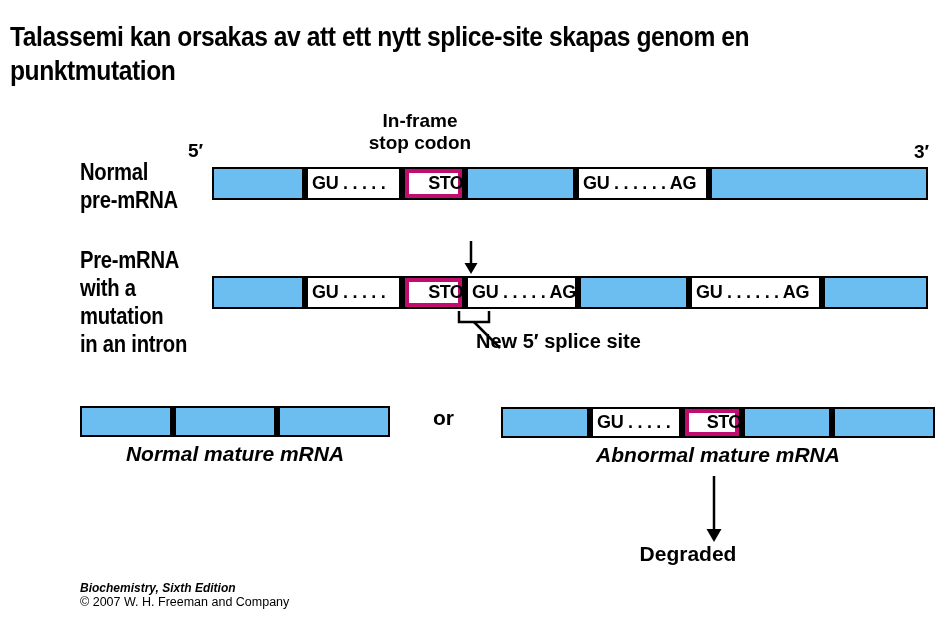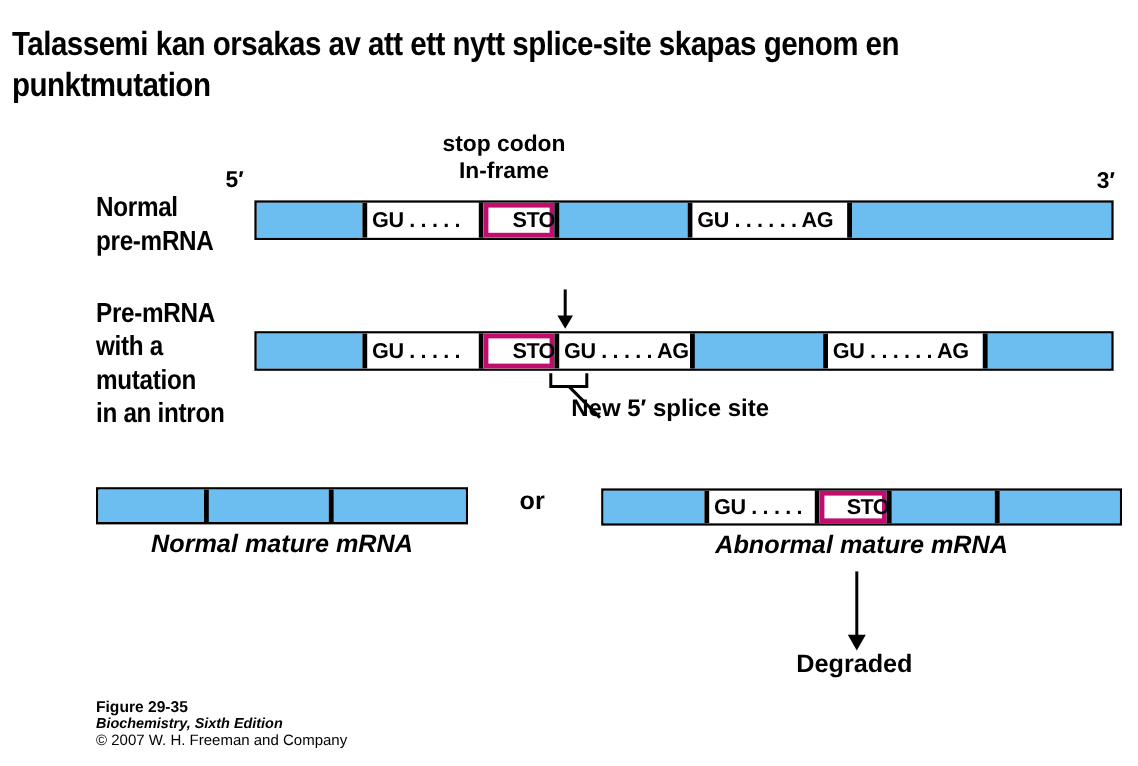--- a/index.html
+++ b/index.html
@@ -52,35 +52,35 @@
   .rowlabel.r1 { left: 80px; top: 158px; }
   .rowlabel.r2 { left: 80px; top: 246px; }
 
   
   .ann { position: absolute; font-weight: 700; font-size: 19px; line-height: 22px; }
   .inframe { left: 320px; top: 110px; width: 200px; text-align: center; }
   .five-prime { left: 188px; top: 140px; }
   .three-prime { left: 914px; top: 141px; }
   .new-splice { left: 476px; top: 330px; font-size: 20px; white-space: nowrap; }
   .or-label { left: 433px; top: 407px; font-size: 21px; }
-  .degraded { left: 612px; top: 543px; width: 200px; text-align: center; font-size: 21px; }
+  .degraded { left: 588px; top: 543px; width: 200px; text-align: center; font-size: 21px; }
 
   
   .bar {
     position: absolute;
     display: flex;
     border: 2px solid #000;
     background: #fff;
   }
   .bar1 { left: 212px; top: 167px; width: 716px; height: 33px; }
   .bar2 { left: 212px; top: 276px; width: 716px; height: 33px; }
   .bar-mature-normal { left: 80px; top: 406px; width: 310px; height: 31px; }
   .bar-mature-abnormal { left: 501px; top: 407px; width: 434px; height: 31px; }
 
-  .seg { flex: 0 0 auto; height: 100%; border-left: 4px solid #000000; }
+  .seg { flex: 0 0 auto; height: 100%; border-left: 6px solid #000000; }
   .seg:first-child { border-left: none; }
   .seg.grow { flex: 1 1 auto; }
   .seg.exon { background: var(--exon-blue); }
   .seg.intron {
     background: #fff;
     display: flex;
     align-items: center;
     padding-left: 4px;
     font-weight: 700;
     font-size: 18px;
@@ -130,22 +130,22 @@
 <body>
 
 <div class="canvas">
 
   <h1 class="title">
     <span class="tline">Talassemi kan orsakas av att ett nytt splice-site skapas genom en</span>
     <span class="tline">punktmutation</span>
   </h1>
 
   <div class="ann inframe">
+    <div>In-frame</div>
     <div>stop codon</div>
-    <div>In-frame</div>
   </div>
 
   <div class="ann five-prime">5′</div>
   <div class="ann three-prime">3′</div>
 
   <div class="rowlabel r1">
     <div>Normal</div>
     <div>pre-mRNA</div>
   </div>
   <div class="bar bar1">
@@ -221,18 +221,17 @@
   </div>
   <div class="mature-label abnormal">Abnormal mature mRNA</div>
 
   <svg class="svgabs arrow-degraded" width="22" height="68">
     <line x1="11" y1="0" x2="11" y2="56" stroke="#000" stroke-width="2.5"></line>
     <polygon points="3.5,53 18.5,53 11,66" fill="#000"></polygon>
   </svg>
   <div class="ann degraded">Degraded</div>
 
   <div class="caption">
-    <div class="cap-figure">Figure 29-35</div>
     <div class="cap-book">Biochemistry, Sixth Edition</div>
     <div class="cap-copy">© 2007 W. H. Freeman and Company</div>
   </div>
 
 </div>
 
 </body></html>

